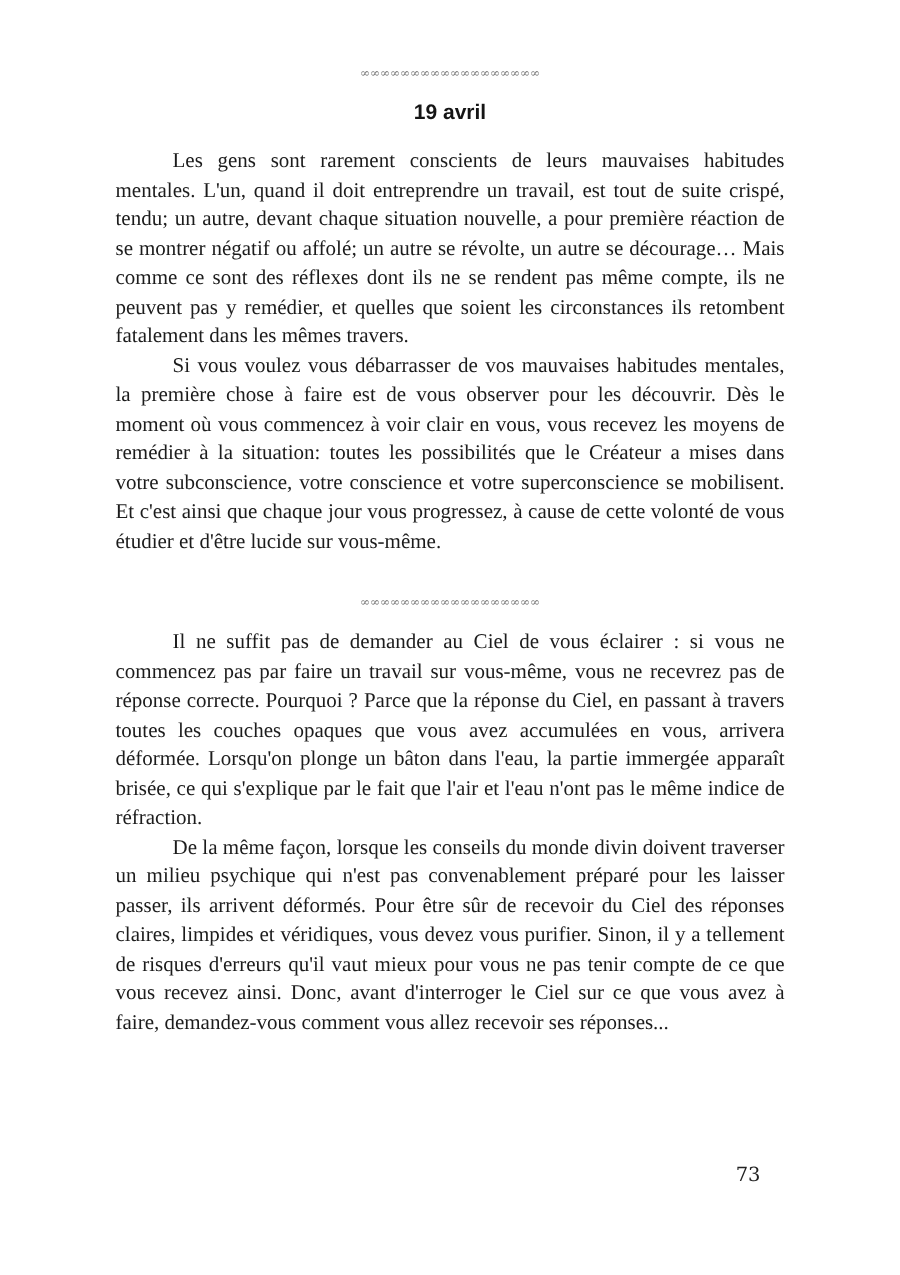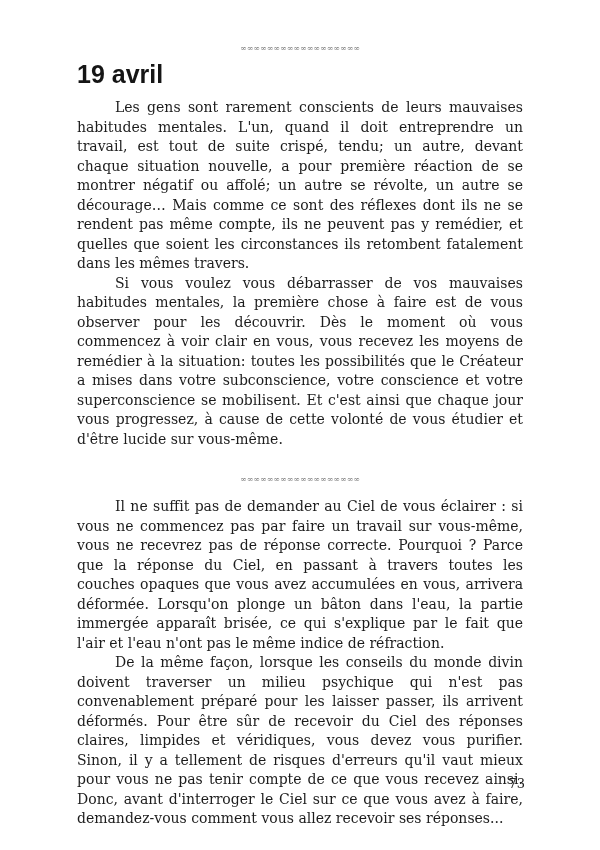--- a/index.html
+++ b/index.html
@@ -33,42 +33,43 @@
     overflow: hidden;
     user-select: none;
   }
   .divider-first {
     margin-top: 44px;
   }
   .divider-second {
     margin-top: 26px;
   }
   .entry-heading {
-    text-align: left;
+    text-align: center;
     font-family: "Liberation Sans", sans-serif;
     font-weight: bold;
-    font-size: 25px;
+    font-size: 14px;
     line-height: 24px;
     margin-top: 8px;
     color: #151515;
   }
   .entry-body {
     margin-top: 12px;
+    font-family: Liberation Serif, serif;
   }
   .entry-paragraph {
     margin: 0;
     font-size: 14px;
     line-height: 19.5px;
     text-align: justify;
     text-indent: 38px;
     color: #1c1c1c;
   }
   .page-number {
     position: absolute;
-    right: 75px;
+    right: 93px;
     top: 776px;
     font-family: "DejaVu Serif", serif;
     font-size: 13px;
     color: #222;
   }
 </style>
 </head>
 <body>
 
 <div class="page">

